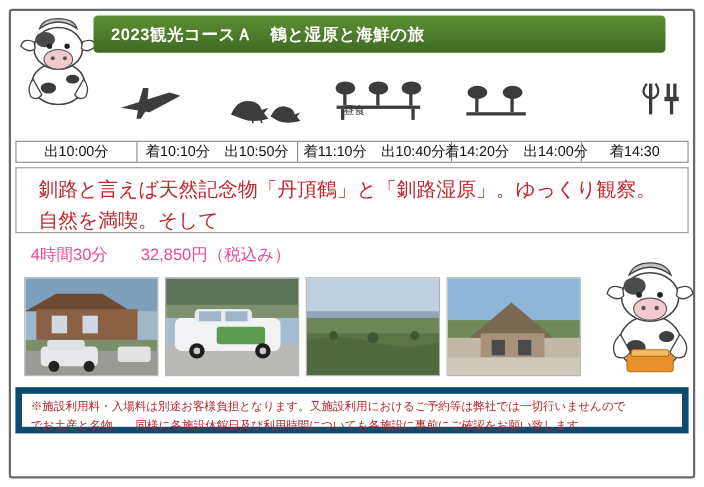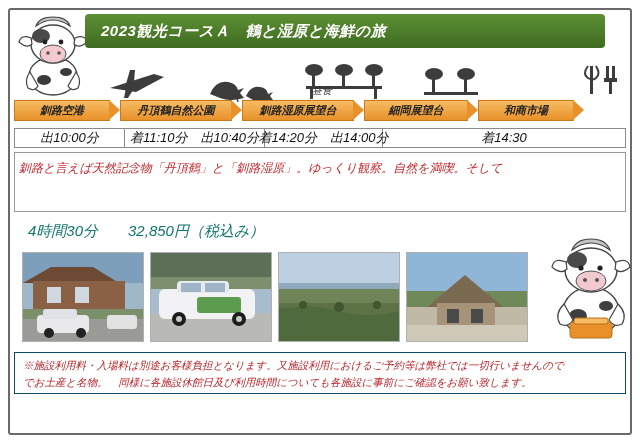--- a/index.html
+++ b/index.html
@@ -12,21 +12,20 @@
     background: #ffffff;
     font-family: "Liberation Sans", sans-serif;
     overflow: hidden;
   }
   .page {
     position: relative;
     width: 640px;
     height: 415px;
     background: #ffffff;
     box-sizing: border-box;
-    font-style: italic;
   }
   .frame {
     position: absolute;
     left: 8px;
     top: 8px;
     width: 624px;
     height: 427px;
     border: 2px solid #6a6a6a;
     border-radius: 3px;
     box-sizing: border-box;
@@ -68,21 +67,21 @@
     right: 6px;
     top: 230px;
     width: 86px;
     height: 112px;
   }
 
   
   .route-band {
     position: absolute;
     left: 14px;
-    top: 58px;
+    top: 68px;
     width: 612px;
     height: 68px;
   }
   .route-scene {
     position: absolute;
     left: 0;
     top: 0;
     width: 612px;
     height: 44px;
   }
@@ -168,33 +167,33 @@
 
   
   .desc-box {
     position: absolute;
     left: 14px;
     top: 152px;
     width: 612px;
     height: 60px;
     border: 1px solid #9a9a9a;
     box-sizing: border-box;
-    padding: 6px 4px;
+    padding: 6px 20px;
     color: #c0262b;
-    font-size: 12px;
+    font-size: 18px;
     line-height: 1.55;
   }
 
   
   .price-line {
     position: absolute;
     left: 28px;
     top: 222px;
     font-size: 15px;
-    color: #0f766e;
+    color: #ec4899;
     display: flex;
     align-items: flex-end;
   }
   .price-line .duration { margin-right: 30px; }
 
   
   .photos {
     position: absolute;
     left: 22px;
     top: 252px;
@@ -212,21 +211,21 @@
     overflow: hidden;
   }
 
   
   .notice {
     position: absolute;
     left: 14px;
     top: 352px;
     width: 612px;
     height: 42px;
-    border: 1px solid #0c4a6e;
+    border: 6px solid #0c4a6e;
     box-sizing: border-box;
     padding: 4px 8px;
     color: #b6262b;
     font-size: 10.5px;
     line-height: 1.6;
   }
 </style>
 </head>
 <body>
 
@@ -294,41 +293,25 @@
         <rect x="576" y="8" width="3" height="28"></rect>
         <path d="M574 8 q-6 8 0 12 q5 3 8 0 q5 -4 0 -12" fill="none" stroke="#3c3c3c" stroke-width="2"></path>
         <rect x="592" y="8" width="3" height="14"></rect>
         <rect x="598" y="8" width="3" height="14"></rect>
         <rect x="590" y="20" width="13" height="4"></rect>
         <rect x="595" y="22" width="3" height="14"></rect>
       </g>
     </svg>
     <div class="lunch-label">昼食</div>
 
-    <div class="stops">
-      <div class="stop w1">
-          <span>釧路空港</span>
-        </div>
-      <div class="stop w2">
-          <span>丹頂鶴自然公園</span>
-        </div>
-      <div class="stop w3">
-          <span>釧路湿原展望台</span>
-        </div>
-      <div class="stop w4">
-          <span>細岡展望台</span>
-        </div>
-      <div class="stop w5">
-          <span>和商市場</span>
-        </div>
-    </div>
   </div>
 
   <div class="times-row">
     <div class="times-cell tc1">出10:00分</div>
+    <div class="times-cell tc2">着10:10分　出10:50分</div>
     <div class="times-cell tc3">着11:10分　出10:40分</div>
     <div class="times-cell tc4">着14:20分　出14:00分</div>
     <div class="times-cell tc5">着14:30</div>
   </div>
 
   <div class="desc-box">
     <div>釧路と言えば天然記念物「丹頂鶴」と「釧路湿原」。ゆっくり観察。自然を満喫。そして</div>
   </div>
 
   <div class="price-line">

